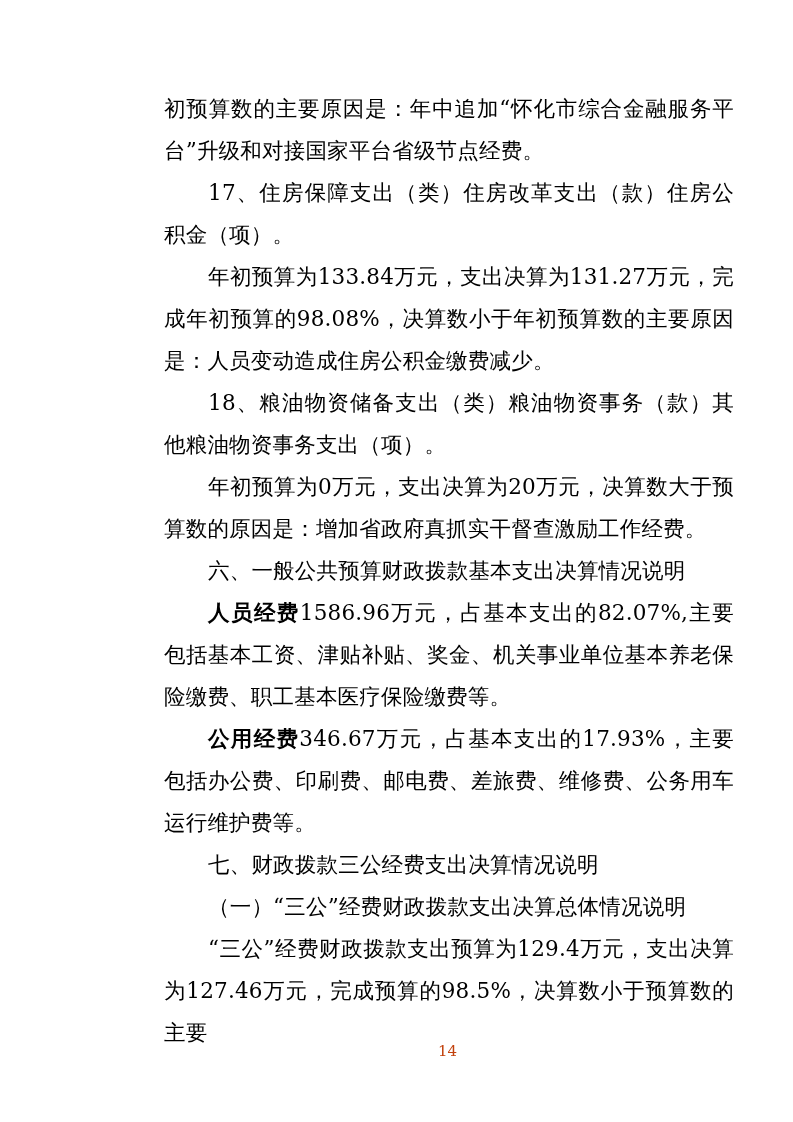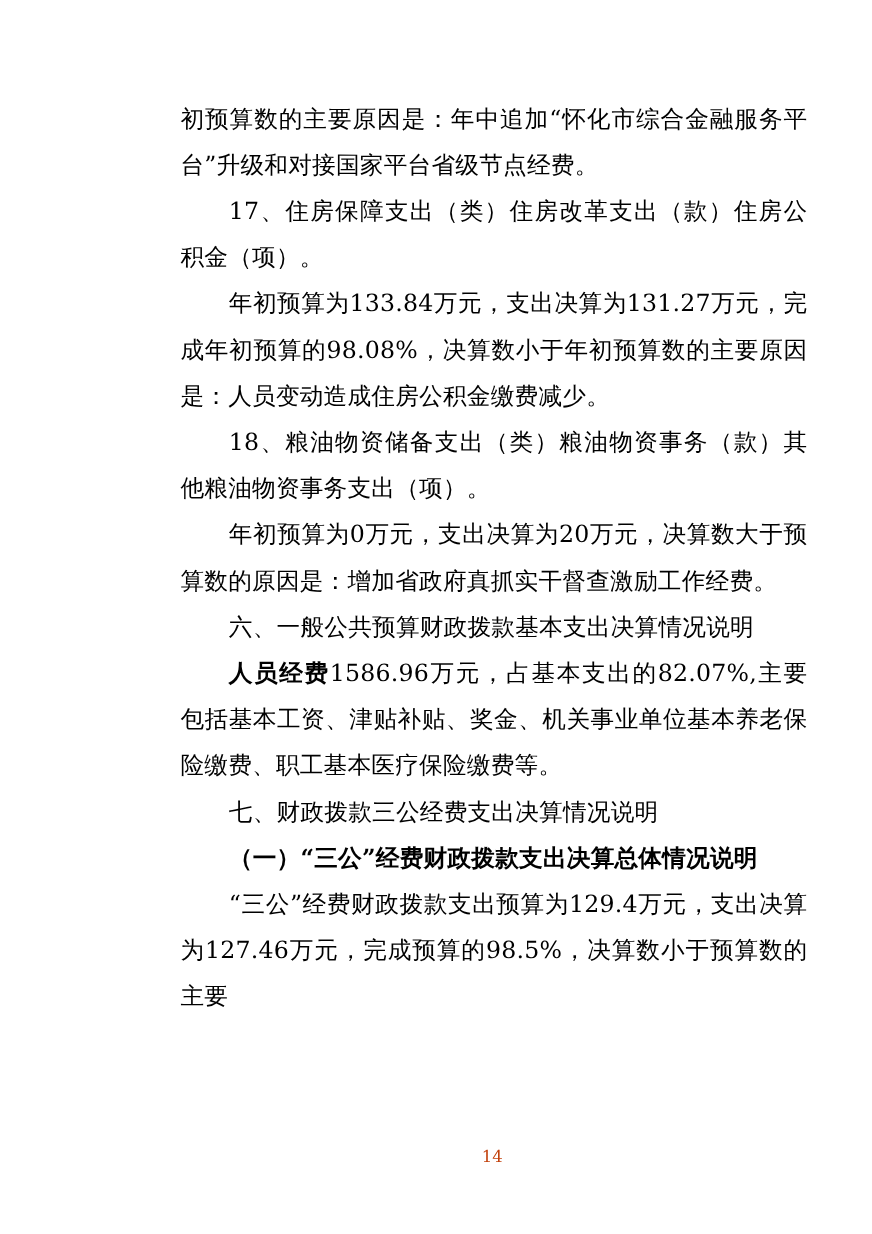--- a/index.html
+++ b/index.html
@@ -31,21 +31,21 @@
     text-justify: inter-ideograph;
     letter-spacing: 0.2px;
   }
   p.indent {
     text-indent: 44px;
   }
   .bold {
     font-weight: bold;
   }
   .heading-bold {
-    font-weight: bold;
+    font-weight: normal;
   }
   .page-number {
     position: absolute;
     left: 0;
     top: 1042px;
     width: 793px;
     text-align: center;
     font-size: 15px;
     font-family: "DejaVu Serif", "Liberation Serif", serif;
     color: #c2410c;
@@ -65,20 +65,21 @@
 
     <p class="indent">18、粮油物资储备支出（类）粮油物资事务（款）其他粮油物资事务支出（项）。</p>
 
     <p class="indent">年初预算为0万元，支出决算为20万元，决算数大于预算数的原因是：增加省政府真抓实干督查激励工作经费。</p>
 
     <p class="indent">六、一般公共预算财政拨款基本支出决算情况说明</p>
 
 
     <p class="indent"><span class="bold">人员经费</span><span>1586.96万元，占基本支出的82.07%,主要包括基本工资、津贴补贴、奖金、机关事业单位基本养老保险缴费、职工基本医疗保险缴费等。</span></p>
 
+    <p class="indent"><span class="bold">公用经费</span><span>346.67万元，占基本支出的17.93%，主要包括办公费、印刷费、邮电费、差旅费、维修费、公务用车运行维护费等。</span></p>
 
     <p class="indent">七、财政拨款三公经费支出决算情况说明</p>
 
     <p class="indent heading-bold">（一）“三公”经费财政拨款支出决算总体情况说明</p>
 
     <p class="indent">“三公”经费财政拨款支出预算为129.4万元，支出决算为127.46万元，完成预算的98.5%，决算数小于预算数的主要</p>
 
   </div>
 
   <div class="page-number">14</div>

